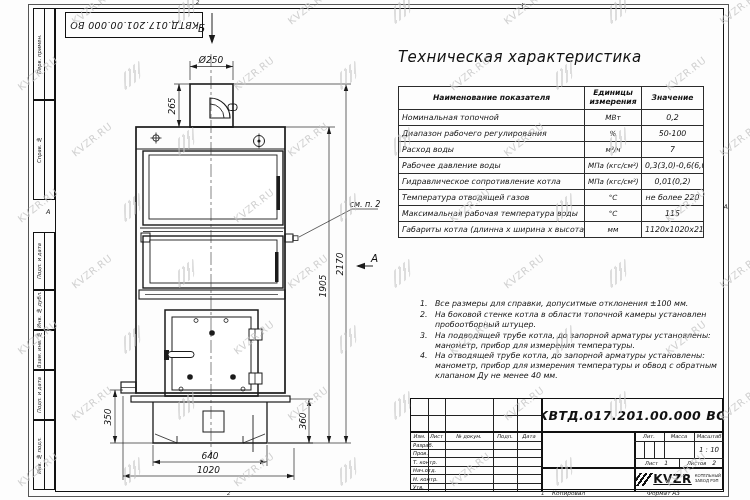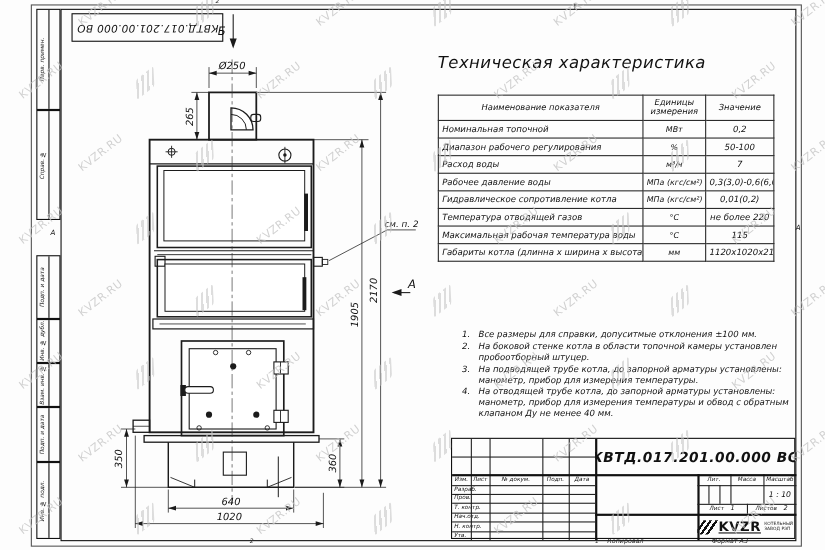--- a/index.html
+++ b/index.html
@@ -17,21 +17,21 @@
   .zone-num{position:absolute;font-size:5.5px;color:#333;}
   .tickmark{position:absolute;width:1px;height:5px;background:#444;}
   
   .stamp{position:absolute;left:65px;top:12px;width:136px;height:24px;border:1.4px solid #111;
          display:flex;align-items:center;justify-content:center;}
   .stamp span{transform:rotate(180deg);font-size:9.5px;letter-spacing:.3px;white-space:nowrap;}
   
   .tech-title{position:absolute;left:398px;top:48px;width:306px;font-size:15px;letter-spacing:.4px;}
   table.tech{position:absolute;left:398px;top:86px;width:305px;border-collapse:collapse;table-layout:fixed;}
   table.tech th,table.tech td{border:1px solid #2b2b2b;padding:0 3px;overflow:hidden;}
-  table.tech th{font-weight:normal;font-size:7.6px;text-align:center;height:22px;line-height:1.15;margin-top:16px;}
+  table.tech th{font-weight:bold;font-size:7.6px;text-align:center;height:22px;line-height:1.15;margin-top:16px;}
   table.tech td{height:15px;font-size:7.8px;white-space:nowrap;}
   table.tech td.c0{text-align:left;}
   table.tech td.c1{text-align:center;font-size:7.2px;}
   table.tech td.c2{text-align:center;}
   col.w0{width:186px;}col.w1{width:57px;}col.w2{width:62px;}
   
   .notes{position:absolute;left:420px;top:299px;width:328px;font-size:7.8px;line-height:1.27;}
   .note{display:flex;margin-bottom:1px;}
   .nnum{width:15px;flex:0 0 15px;}
   .ntext{flex:1;}

